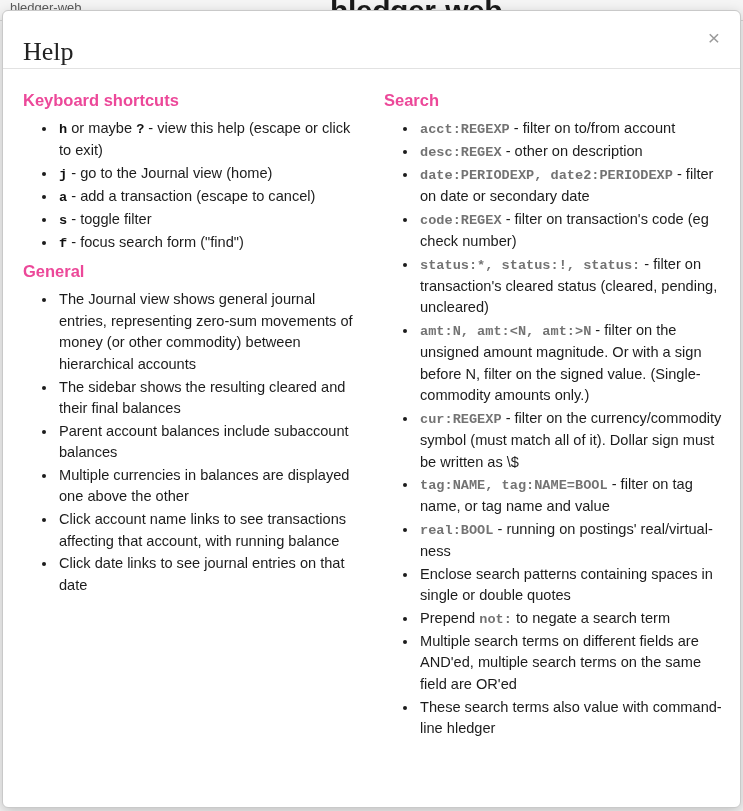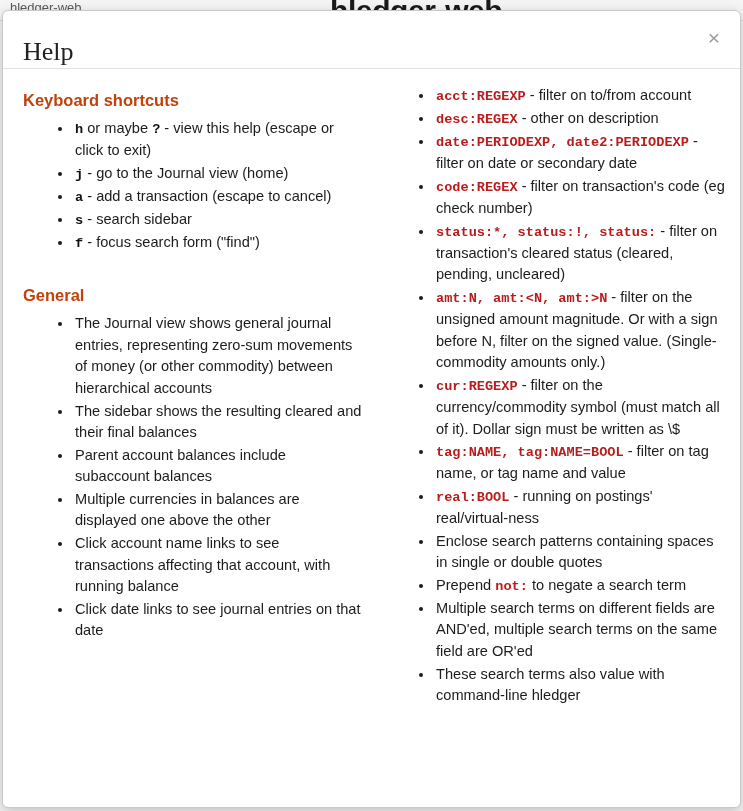--- a/index.html
+++ b/index.html
@@ -104,49 +104,49 @@
     padding: 0 12px 0 20px;
   }
   .col-right {
     width: 367px;
     padding: 0 14px 0 10px;
   }
 
   h4.section-title {
     font-size: 16.5px;
     font-weight: bold;
-    color: #c2410c;
+    color: #ec4899;
     margin: 6px 0 8px 0;
     font-family: "Liberation Sans", sans-serif;
   }
   h4.section-title.second {
-    margin-top: 32px;
+    margin-top: 8px;
   }
 
   ul.bullets {
     margin: 0 0 0 0;
     padding-left: 34px;
     list-style-type: disc;
   }
   ul.bullets li {
     font-size: 14.6px;
     line-height: 1.48;
     color: #1c1c1c;
-    margin: 0 0 1px 16px;
+    margin: 0 0 1px 0;
     padding-left: 2px;
   }
   ul.bullets li::marker {
     font-size: 14px;
   }
 
   code, .mono {
     font-family: "Liberation Mono", monospace;
     font-size: 13.6px;
     font-weight: bold;
-    color: #b91c1c;
+    color: #737373;
   }
   .kbd {
     font-family: "Liberation Mono", monospace;
     font-size: 13.6px;
     font-weight: bold;
     color: #111;
   }
 </style>
 </head>
 <body>
@@ -167,39 +167,40 @@
   <div class="modal-body">
 
     <div class="col col-left">
 
       <h4 class="section-title">Keyboard shortcuts</h4>
 
       <ul class="bullets">
         <li><span class="kbd">h</span><span> or maybe </span><span class="kbd">?</span><span> - view this help (escape or click to exit)</span></li>
         <li><span class="kbd">j</span><span> - go to the Journal view (home)</span></li>
         <li><span class="kbd">a</span><span> - add a transaction (escape to cancel)</span></li>
-        <li><span class="kbd">s</span><span> - search sidebar</span></li>
+        <li><span class="kbd">s</span><span> - toggle filter</span></li>
         <li><span class="kbd">f</span><span> - focus search form ("find")</span></li>
       </ul>
 
       <h4 class="section-title second">General</h4>
 
       <ul class="bullets">
         <li>The Journal view shows general journal entries, representing zero-sum movements of money (or other commodity) between hierarchical accounts</li>
         <li>The sidebar shows the resulting cleared and their final balances</li>
         <li>Parent account balances include subaccount balances</li>
         <li>Multiple currencies in balances are displayed one above the other</li>
         <li>Click account name links to see transactions affecting that account, with running balance</li>
         <li>Click date links to see journal entries on that date</li>
       </ul>
 
     </div>
 
     <div class="col col-right">
 
+      <h4 class="section-title">Search</h4>
 
       <ul class="bullets">
         <li><code>acct:REGEXP</code><span> - filter on to/from account</span></li>
         <li><code>desc:REGEX</code><span> - other on description</span></li>
         <li><code>date:PERIODEXP, date2:PERIODEXP</code><span> - filter on date or secondary date</span></li>
         <li><code>code:REGEX</code><span> - filter on transaction's code (eg check number)</span></li>
         <li><code>status:*, status:!, status:</code><span> - filter on transaction's cleared status (cleared, pending, uncleared)</span></li>
         <li><code>amt:N, amt:&lt;N, amt:&gt;N</code><span> - filter on the unsigned amount magnitude. Or with a sign before N, filter on the signed value. (Single-commodity amounts only.)</span></li>
         <li><code>cur:REGEXP</code><span> - filter on the currency/commodity symbol (must match all of it). Dollar sign must be written as \$</span></li>
         <li><code>tag:NAME, tag:NAME=BOOL</code><span> - filter on tag name, or tag name and value</span></li>

